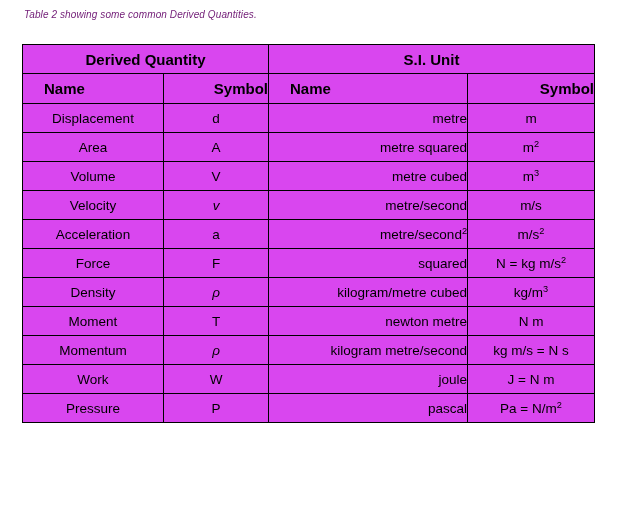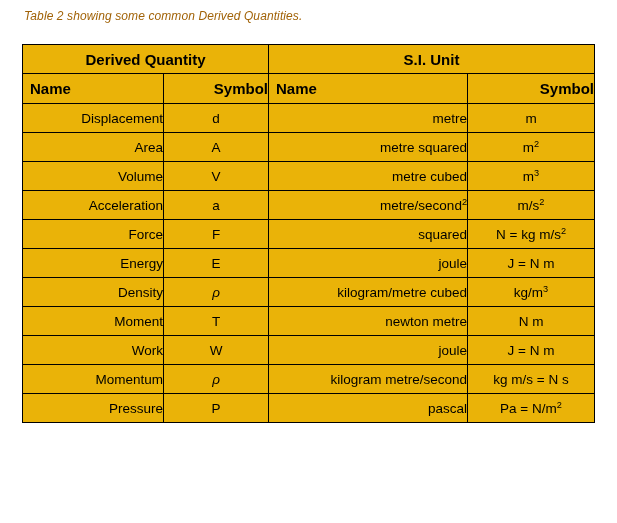--- a/index.html
+++ b/index.html
@@ -17,34 +17,34 @@
   #page {
     position: relative;
     width: 617px;
     height: 523px;
     background: #ffffff;
   }
   .caption {
     position: absolute;
     left: 24px;
     top: 9px;
-    font-size: 12px;
+    font-size: 10px;
     font-style: italic;
-    color: #a16207;
+    color: #701a75;
     letter-spacing: 0.1px;
     white-space: nowrap;
   }
   table.derived {
     position: absolute;
     left: 22px;
     top: 44px;
     width: 572px;
     border-collapse: collapse;
     table-layout: fixed;
-    background: #eab308;
+    background: #d946ef;
   }
   table.derived td, table.derived th {
     border: 1px solid #000000;
     padding: 0;
     font-weight: normal;
     font-size: 13.5px;
     color: #000000;
     vertical-align: middle;
   }
   
@@ -59,30 +59,30 @@
     font-weight: bold;
     font-size: 15px;
   }
   tr.colhdr th {
     height: 29px;
     font-weight: bold;
     font-size: 15px;
   }
   tr.colhdr th.left {
     text-align: left;
-    padding-left: 7px;
+    padding-left: 21px;
   }
   tr.colhdr th.center {
     text-align: right;
   }
   tbody tr.datarow td {
     height: 28px;
   }
   td.name-cell {
-    text-align: right;
+    text-align: center;
     padding-left: 7px;
   }
   td.sym-cell {
     text-align: center;
   }
   td.unitname-cell {
     text-align: right;
     padding-left: 7px;
   }
   td.unitsym-cell {
@@ -136,60 +136,60 @@
           <td class="unitname-cell">metre squared</td>
           <td class="unitsym-cell"><span>m</span><sup>2</sup></td>
         </tr>
         <tr class="datarow">
           <td class="name-cell">Volume</td>
           <td class="sym-cell"><span>V</span></td>
           <td class="unitname-cell">metre cubed</td>
           <td class="unitsym-cell"><span>m</span><sup>3</sup></td>
         </tr>
         <tr class="datarow">
+          <td class="name-cell">Velocity</td>
+          <td class="sym-cell"><span class="ital">v</span></td>
+          <td class="unitname-cell">metre/second</td>
+          <td class="unitsym-cell">m/s</td>
+        </tr>
+        <tr class="datarow">
           <td class="name-cell">Acceleration</td>
           <td class="sym-cell"><span>a</span></td>
           <td class="unitname-cell"><span>metre/second</span><sup>2</sup></td>
           <td class="unitsym-cell"><span>m/s</span><sup>2</sup></td>
         </tr>
         <tr class="datarow">
           <td class="name-cell">Force</td>
           <td class="sym-cell"><span>F</span></td>
           <td class="unitname-cell">squared</td>
           <td class="unitsym-cell"><span>N = kg m/s</span><sup>2</sup></td>
-        </tr>
-        <tr class="datarow">
-          <td class="name-cell">Energy</td>
-          <td class="sym-cell"><span>E</span></td>
-          <td class="unitname-cell">joule</td>
-          <td class="unitsym-cell">J = N m</td>
         </tr>
         <tr class="datarow">
           <td class="name-cell">Density</td>
           <td class="sym-cell"><span class="ital">ρ</span></td>
           <td class="unitname-cell">kilogram/metre cubed</td>
           <td class="unitsym-cell"><span>kg/m</span><sup>3</sup></td>
         </tr>
         <tr class="datarow">
           <td class="name-cell">Moment</td>
           <td class="sym-cell"><span>T</span></td>
           <td class="unitname-cell">newton metre</td>
           <td class="unitsym-cell">N m</td>
         </tr>
         <tr class="datarow">
+          <td class="name-cell">Momentum</td>
+          <td class="sym-cell"><span class="ital">ρ</span></td>
+          <td class="unitname-cell">kilogram metre/second</td>
+          <td class="unitsym-cell">kg m/s = N s</td>
+        </tr>
+        <tr class="datarow">
           <td class="name-cell">Work</td>
           <td class="sym-cell"><span>W</span></td>
           <td class="unitname-cell">joule</td>
           <td class="unitsym-cell">J = N m</td>
-        </tr>
-        <tr class="datarow">
-          <td class="name-cell">Momentum</td>
-          <td class="sym-cell"><span class="ital">ρ</span></td>
-          <td class="unitname-cell">kilogram metre/second</td>
-          <td class="unitsym-cell">kg m/s = N s</td>
         </tr>
         <tr class="datarow">
           <td class="name-cell">Pressure</td>
           <td class="sym-cell"><span>P</span></td>
           <td class="unitname-cell">pascal</td>
           <td class="unitsym-cell"><span>Pa = N/m</span><sup>2</sup></td>
         </tr>
       </tbody>
   </table>
 

